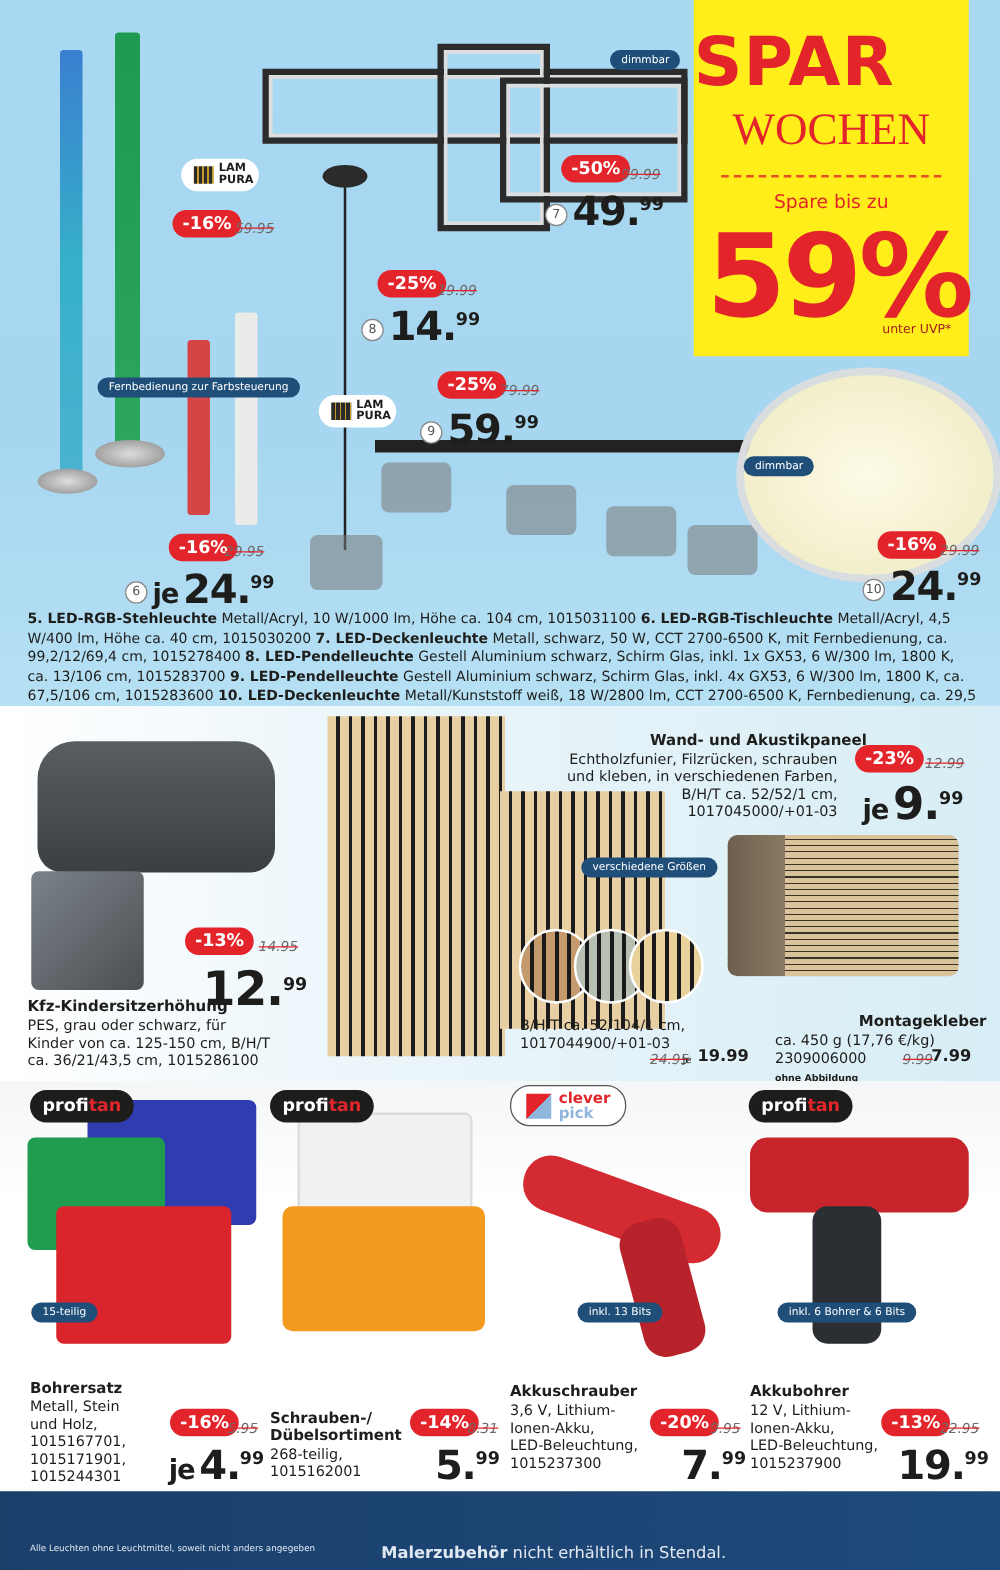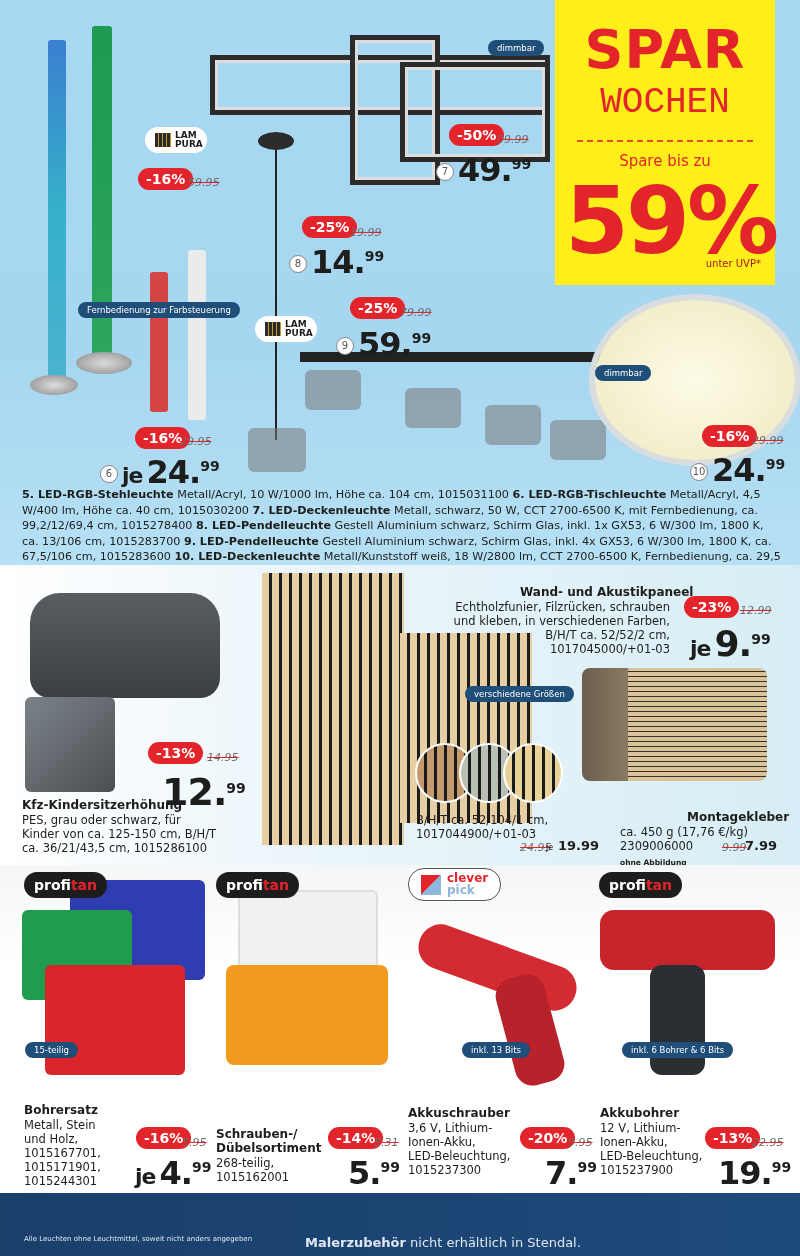--- a/index.html
+++ b/index.html
@@ -1,22 +1,22 @@
 <!DOCTYPE html>
 <html><head>
 <meta charset="utf-8">
 <style>
   * { box-sizing: border-box; margin: 0; padding: 0; }
   body { width: 800px; height: 1256px; position: relative; overflow: hidden; background: #fff; font-family: "DejaVu Sans", sans-serif; color: #1d1d1b; }
   .abs { position: absolute; }
   
   #lamps { left: 0; top: 0; width: 800px; height: 565px; background: linear-gradient(180deg, #a9d8f2 0%, #a6d6f0 60%, #b6e0f4 100%); overflow: hidden; }
   #spar { left: 555px; top: 0; width: 220px; height: 285px; background: #ffee1a; }
-  .spar-big { font-family: "DejaVu Sans", sans-serif; font-weight: 900; color: #e3252b; font-size: 54px; letter-spacing: 1px; text-align: center; width: 100%; position: absolute; top: 18px; }
-  .spar-w { font-family: Liberation Mono, monospace; color: #e3252b; font-size: 36px; text-align: center; width: 100%; position: absolute; top: 82px; }
+  .spar-big { font-family: "DejaVu Sans", sans-serif; font-weight: 900; color: #e3252b; font-size: 54px; letter-spacing: 1px; width: 100%; position: absolute; top: 18px; }
+  .spar-w { font-family: Liberation Serif, serif; color: #e3252b; font-size: 36px; text-align: center; width: 100%; position: absolute; top: 82px; }
   .spar-dash { position: absolute; left: 22px; right: 22px; top: 140px; border-top: 2px dashed #e3252b; opacity: .8; }
   .spar-sub { position: absolute; top: 152px; width: 100%; text-align: center; color: #e3252b; font-size: 15px; }
   .spar-pct { position: absolute; top: 168px; left: 10px; font-weight: 900; color: #e3252b; font-size: 92px; letter-spacing: -3px; }
   .spar-uvp { position: absolute; top: 258px; right: 14px; color: #a3201f; font-size: 10px; }
 
   .badge { display: inline-block; background: #e3252b; color: #fff; font-weight: bold; border-radius: 13px; padding: 3px 8px; font-size: 14px; line-height: 16px; }
   .old { position: absolute; color: #6b6b6b; font-size: 11px; text-decoration: line-through; text-decoration-color: #e3252b; font-style: italic; }
   .price { position: absolute; font-weight: bold; font-size: 32px; line-height: 32px; color: #1d1d1b; white-space: nowrap; letter-spacing: -1px; }
   .price .je { font-size: 22px; font-weight: bold; margin-right: 4px; }
   .price sup { font-size: 14px; vertical-align: 12px; letter-spacing: 0; }
@@ -122,21 +122,21 @@
   <div class="abs panel-stripes" style="left:400px;top:68px;width:132px;height:190px;"></div>
   <div class="abs" style="left:415px;top:178px;width:60px;height:60px;border-radius:50%;background:repeating-linear-gradient(90deg,#c49a6c 0 7px,#1a1a1a 7px 10px);border:2px solid #fff;"></div>
   <div class="abs" style="left:459px;top:178px;width:60px;height:60px;border-radius:50%;background:repeating-linear-gradient(90deg,#b8c0b3 0 7px,#1a1a1a 7px 10px);border:2px solid #fff;"></div>
   <div class="abs" style="left:503px;top:178px;width:60px;height:60px;border-radius:50%;background:repeating-linear-gradient(90deg,#e8d29a 0 7px,#1a1a1a 7px 10px);border:2px solid #fff;"></div>
   <div class="pill" style="left:465px;top:121px;">verschiedene Größen</div>
   <div class="abs" style="left:582px;top:103px;width:185px;height:113px;border-radius:8px;background:linear-gradient(90deg,#6d5f4e 0%,#8a7a63 25%,transparent 25%),repeating-linear-gradient(0deg,#d8c39a 0 4px,#3a3226 4px 5px);"></div>
 
   <div class="t tb" style="left:520px;top:20px;">Wand- und Akustikpaneel</div>
   <div class="t" style="right:130px;top:35px;text-align:right;">Echtholzfunier, Filzrücken, schrauben</div>
   <div class="t" style="right:130px;top:49px;text-align:right;">und kleben, in verschiedenen Farben,</div>
-  <div class="t" style="right:130px;top:63px;text-align:right;">B/H/T ca. 52/52/2 cm,</div>
+  <div class="t" style="right:130px;top:63px;text-align:right;">B/H/T ca. 52/52/1 cm,</div>
   <div class="t" style="right:130px;top:77px;text-align:right;">1017045000/+01-03</div>
   <div class="abs" style="left:684px;top:31px;"><span class="badge">-23%</span></div>
   <div class="old" style="left:740px;top:39px;">12.99</div>
   <div class="price" style="left:690px;top:58px;font-size:36px;"><span class="je">je</span><span>9.</span><sup>99</sup></div>
 
   <div class="t" style="left:416px;top:248px;">B/H/T ca. 52/104/1 cm,</div>
   <div class="t" style="left:416px;top:262px;">1017044900/+01-03</div>
   <div class="old" style="left:520px;top:276px;">24.95</div>
   <div class="t" style="left:546px;top:276px;font-size:8px;">je</div>
   <div class="t tb" style="left:558px;top:274px;font-size:13px;">19.99</div>

